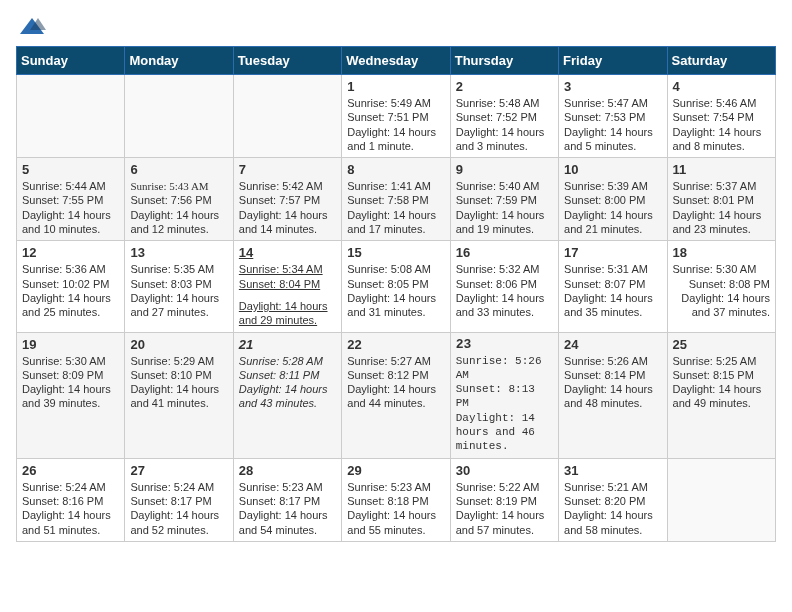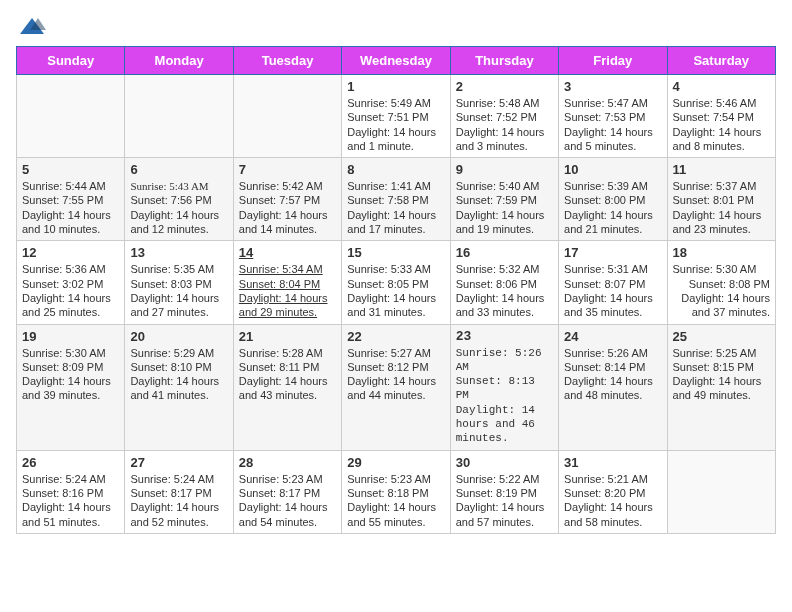--- a/index.html
+++ b/index.html
@@ -73,22 +73,21 @@
       color: #333;
     }
     .calendar tr:nth-child(even) td {
       background: #f5f5f5;
     }
     .calendar tr:nth-child(odd) td {
       background: #fff;
     }
     
     .calendar thead tr td, .calendar thead tr th {
-      background: #d946ef;
-      text-align: center;
+      background: #0c4a6e;
     }
     .day-num {
       font-weight: bold;
       font-size: 13px;
       display: block;
       margin-bottom: 2px;
     }
     .empty-cell { background: #f9f9f9 !important; }
   </style>
 </head>
@@ -194,38 +193,38 @@
           <span class="day-num">11</span>
           <div style="line-height: 1.3;">Sunrise: 5:37 AM</div>
           <div style="line-height: 1.3;">Sunset: 8:01 PM</div>
           <div style="line-height: 1.3;">Daylight: 14 hours and 23 minutes.</div>
         </td>
       </tr>
       <tr>
         <td style="background: rgb(255, 255, 255);">
           <span class="day-num">12</span>
           <div style="line-height: 1.3;">Sunrise: 5:36 AM</div>
-          <div style="line-height: 1.3;">Sunset: 3:02 PM</div>
+          <div style="line-height: 1.3;">Sunset: 10:02 PM</div>
           <div style="line-height: 1.3;">Daylight: 14 hours and 25 minutes.</div>
         </td>
         <td style="background: rgb(255, 255, 255);">
           <span class="day-num">13</span>
           <div style="line-height: 1.3;">Sunrise: 5:35 AM</div>
           <div style="line-height: 1.3;">Sunset: 8:03 PM</div>
           <div style="line-height: 1.3;">Daylight: 14 hours and 27 minutes.</div>
         </td>
         <td style="background: rgb(255, 255, 255); text-decoration: underline;">
           <span class="day-num">14</span>
           <div style="line-height: 1.3;">Sunrise: 5:34 AM</div>
           <div style="line-height: 1.3;">Sunset: 8:04 PM</div>
-          <div style="line-height: 1.3;">Daylight: 14 hours and 29 minutes.</div>
+          <div style="line-height: 1.3; margin-top: 8px;">Daylight: 14 hours and 29 minutes.</div>
         </td>
         <td style="background: rgb(255, 255, 255);">
           <span class="day-num">15</span>
-          <div style="line-height: 1.3;">Sunrise: 5:33 AM</div>
+          <div style="line-height: 1.3;">Sunrise: 5:08 AM</div>
           <div style="line-height: 1.3;">Sunset: 8:05 PM</div>
           <div style="line-height: 1.3;">Daylight: 14 hours and 31 minutes.</div>
         </td>
         <td style="background: rgb(255, 255, 255);">
           <span class="day-num">16</span>
           <div style="line-height: 1.3;">Sunrise: 5:32 AM</div>
           <div style="line-height: 1.3;">Sunset: 8:06 PM</div>
           <div style="line-height: 1.3;">Daylight: 14 hours and 33 minutes.</div>
         </td>
         <td style="background: rgb(255, 255, 255);">
@@ -247,21 +246,21 @@
           <div style="line-height: 1.3;">Sunrise: 5:30 AM</div>
           <div style="line-height: 1.3;">Sunset: 8:09 PM</div>
           <div style="line-height: 1.3;">Daylight: 14 hours and 39 minutes.</div>
         </td>
         <td style="background: rgb(245, 245, 245);">
           <span class="day-num">20</span>
           <div style="line-height: 1.3;">Sunrise: 5:29 AM</div>
           <div style="line-height: 1.3;">Sunset: 8:10 PM</div>
           <div style="line-height: 1.3;">Daylight: 14 hours and 41 minutes.</div>
         </td>
-        <td style="background: rgb(245, 245, 245);">
+        <td style="background: rgb(245, 245, 245); font-style: italic;">
           <span class="day-num">21</span>
           <div style="line-height: 1.3;">Sunrise: 5:28 AM</div>
           <div style="line-height: 1.3;">Sunset: 8:11 PM</div>
           <div style="line-height: 1.3;">Daylight: 14 hours and 43 minutes.</div>
         </td>
         <td style="background: rgb(245, 245, 245);">
           <span class="day-num">22</span>
           <div style="line-height: 1.3;">Sunrise: 5:27 AM</div>
           <div style="line-height: 1.3;">Sunset: 8:12 PM</div>
           <div style="line-height: 1.3;">Daylight: 14 hours and 44 minutes.</div>

